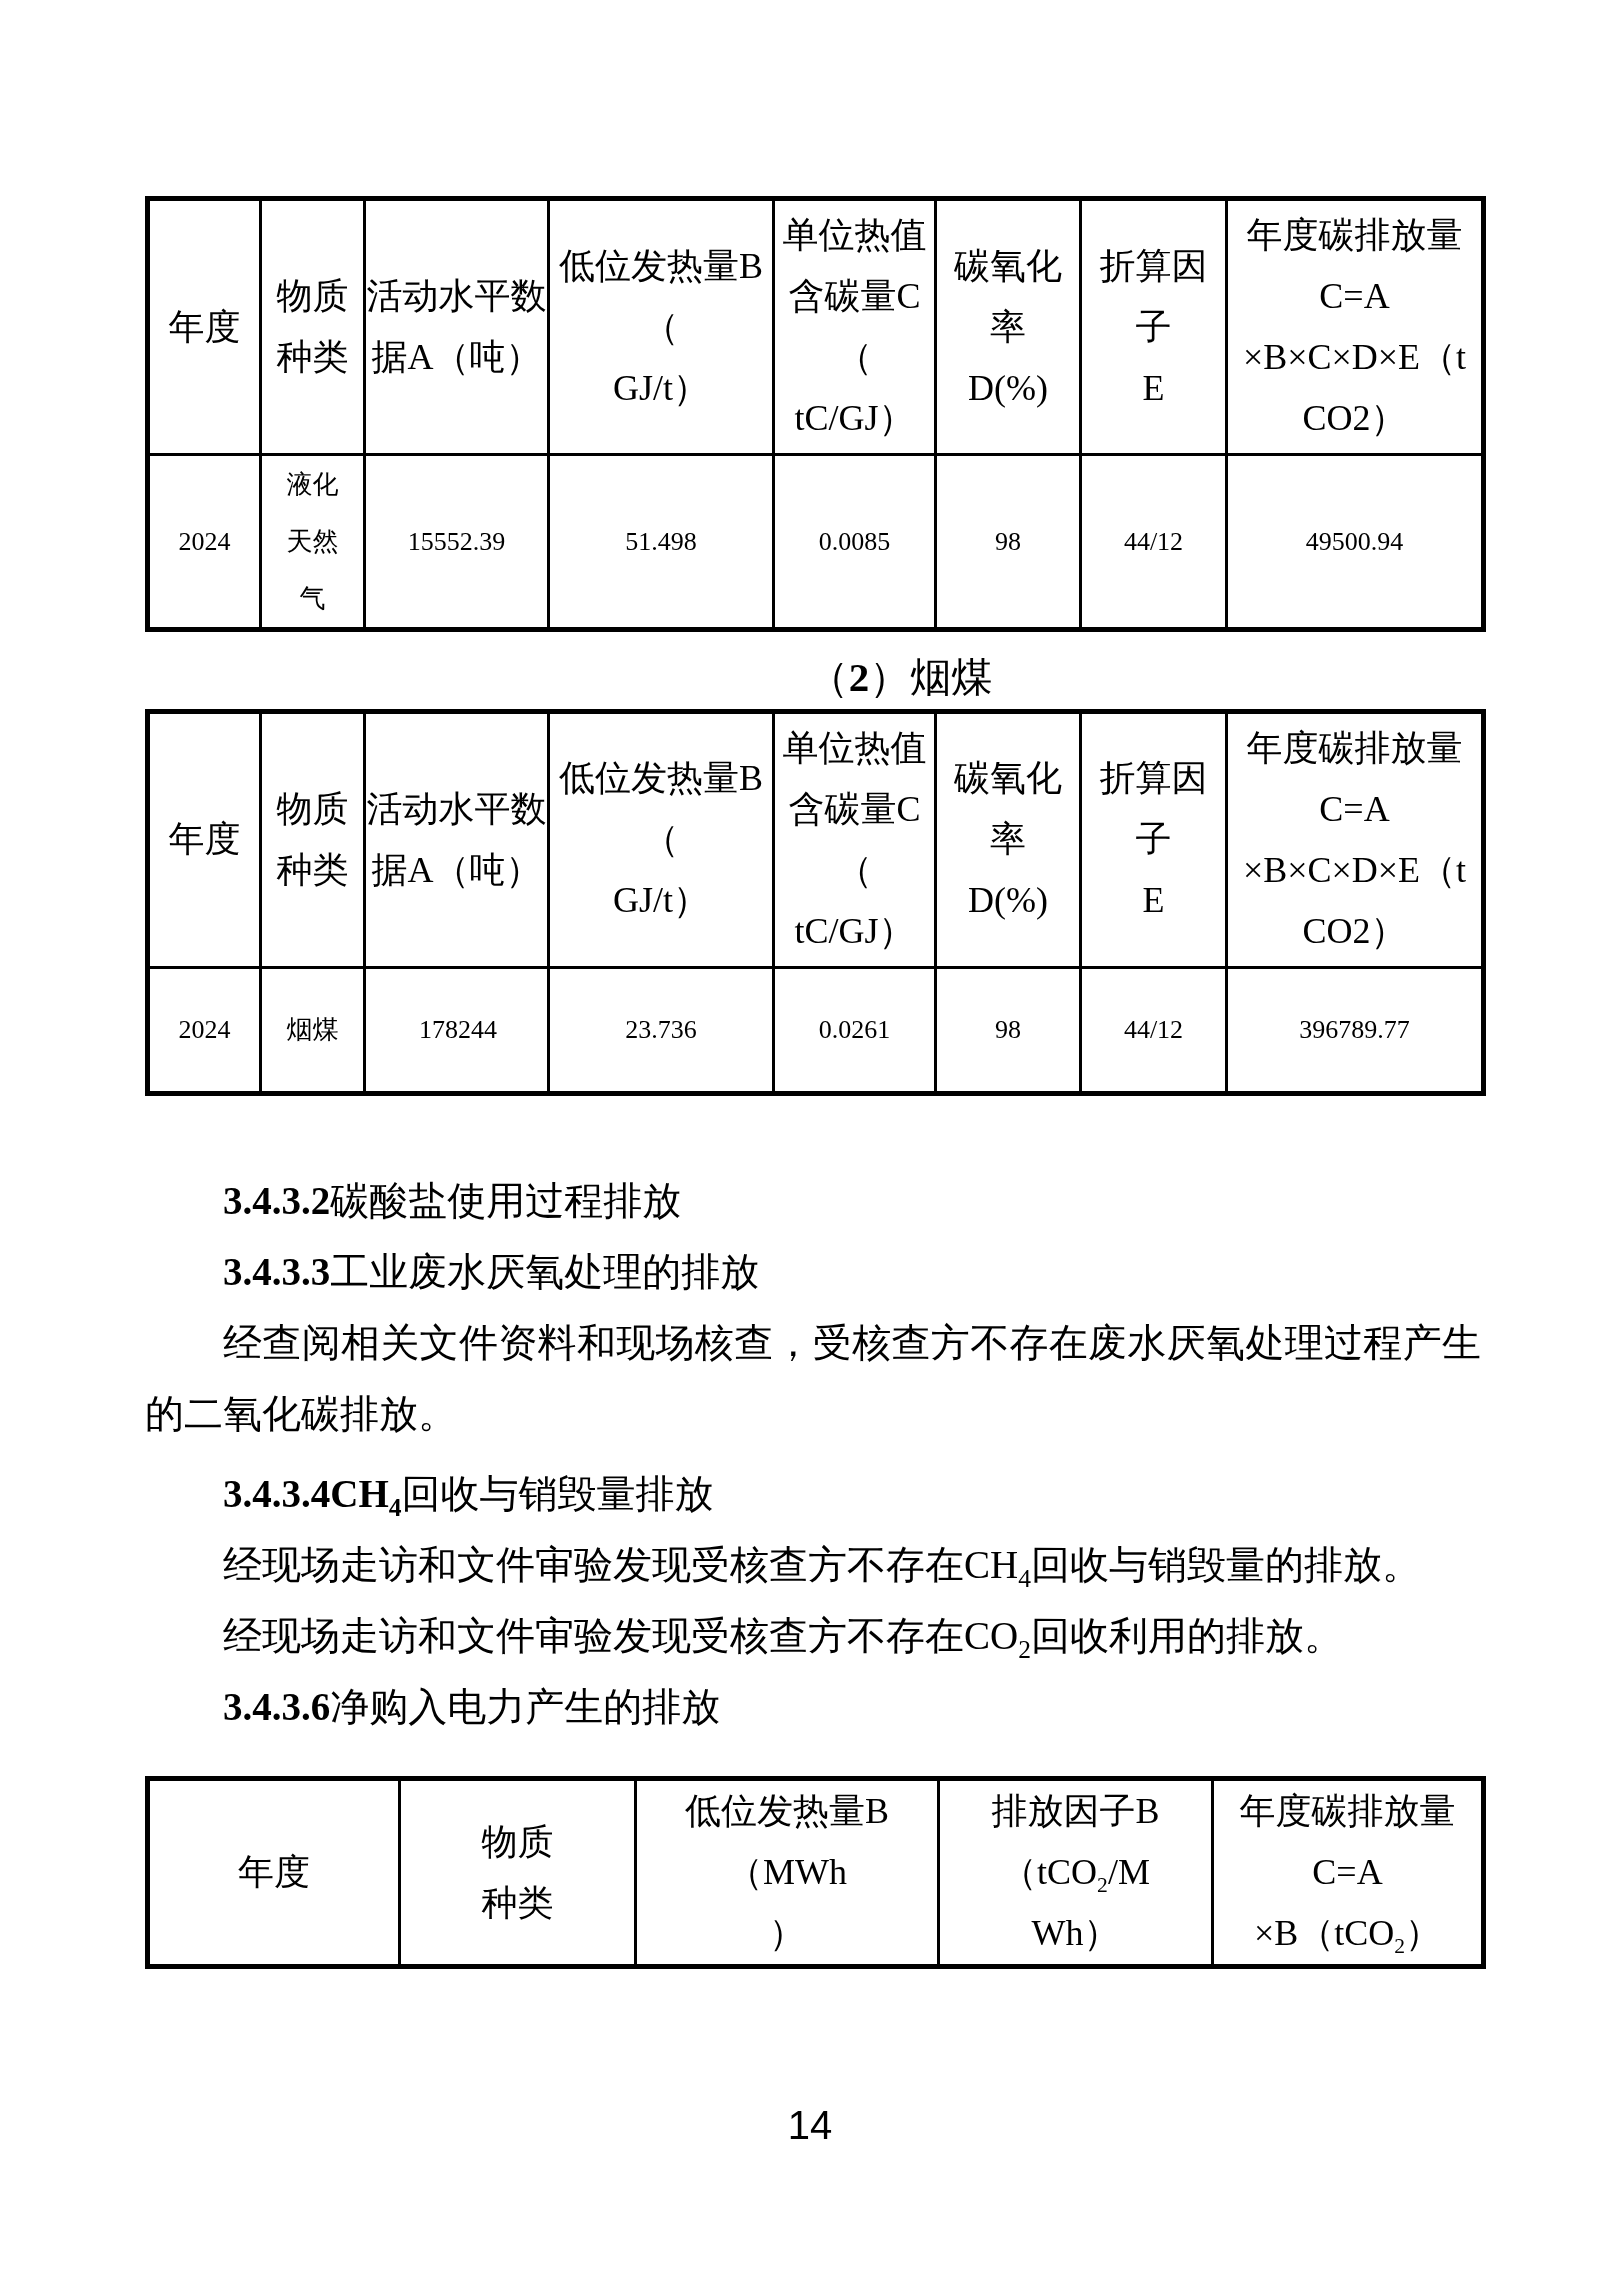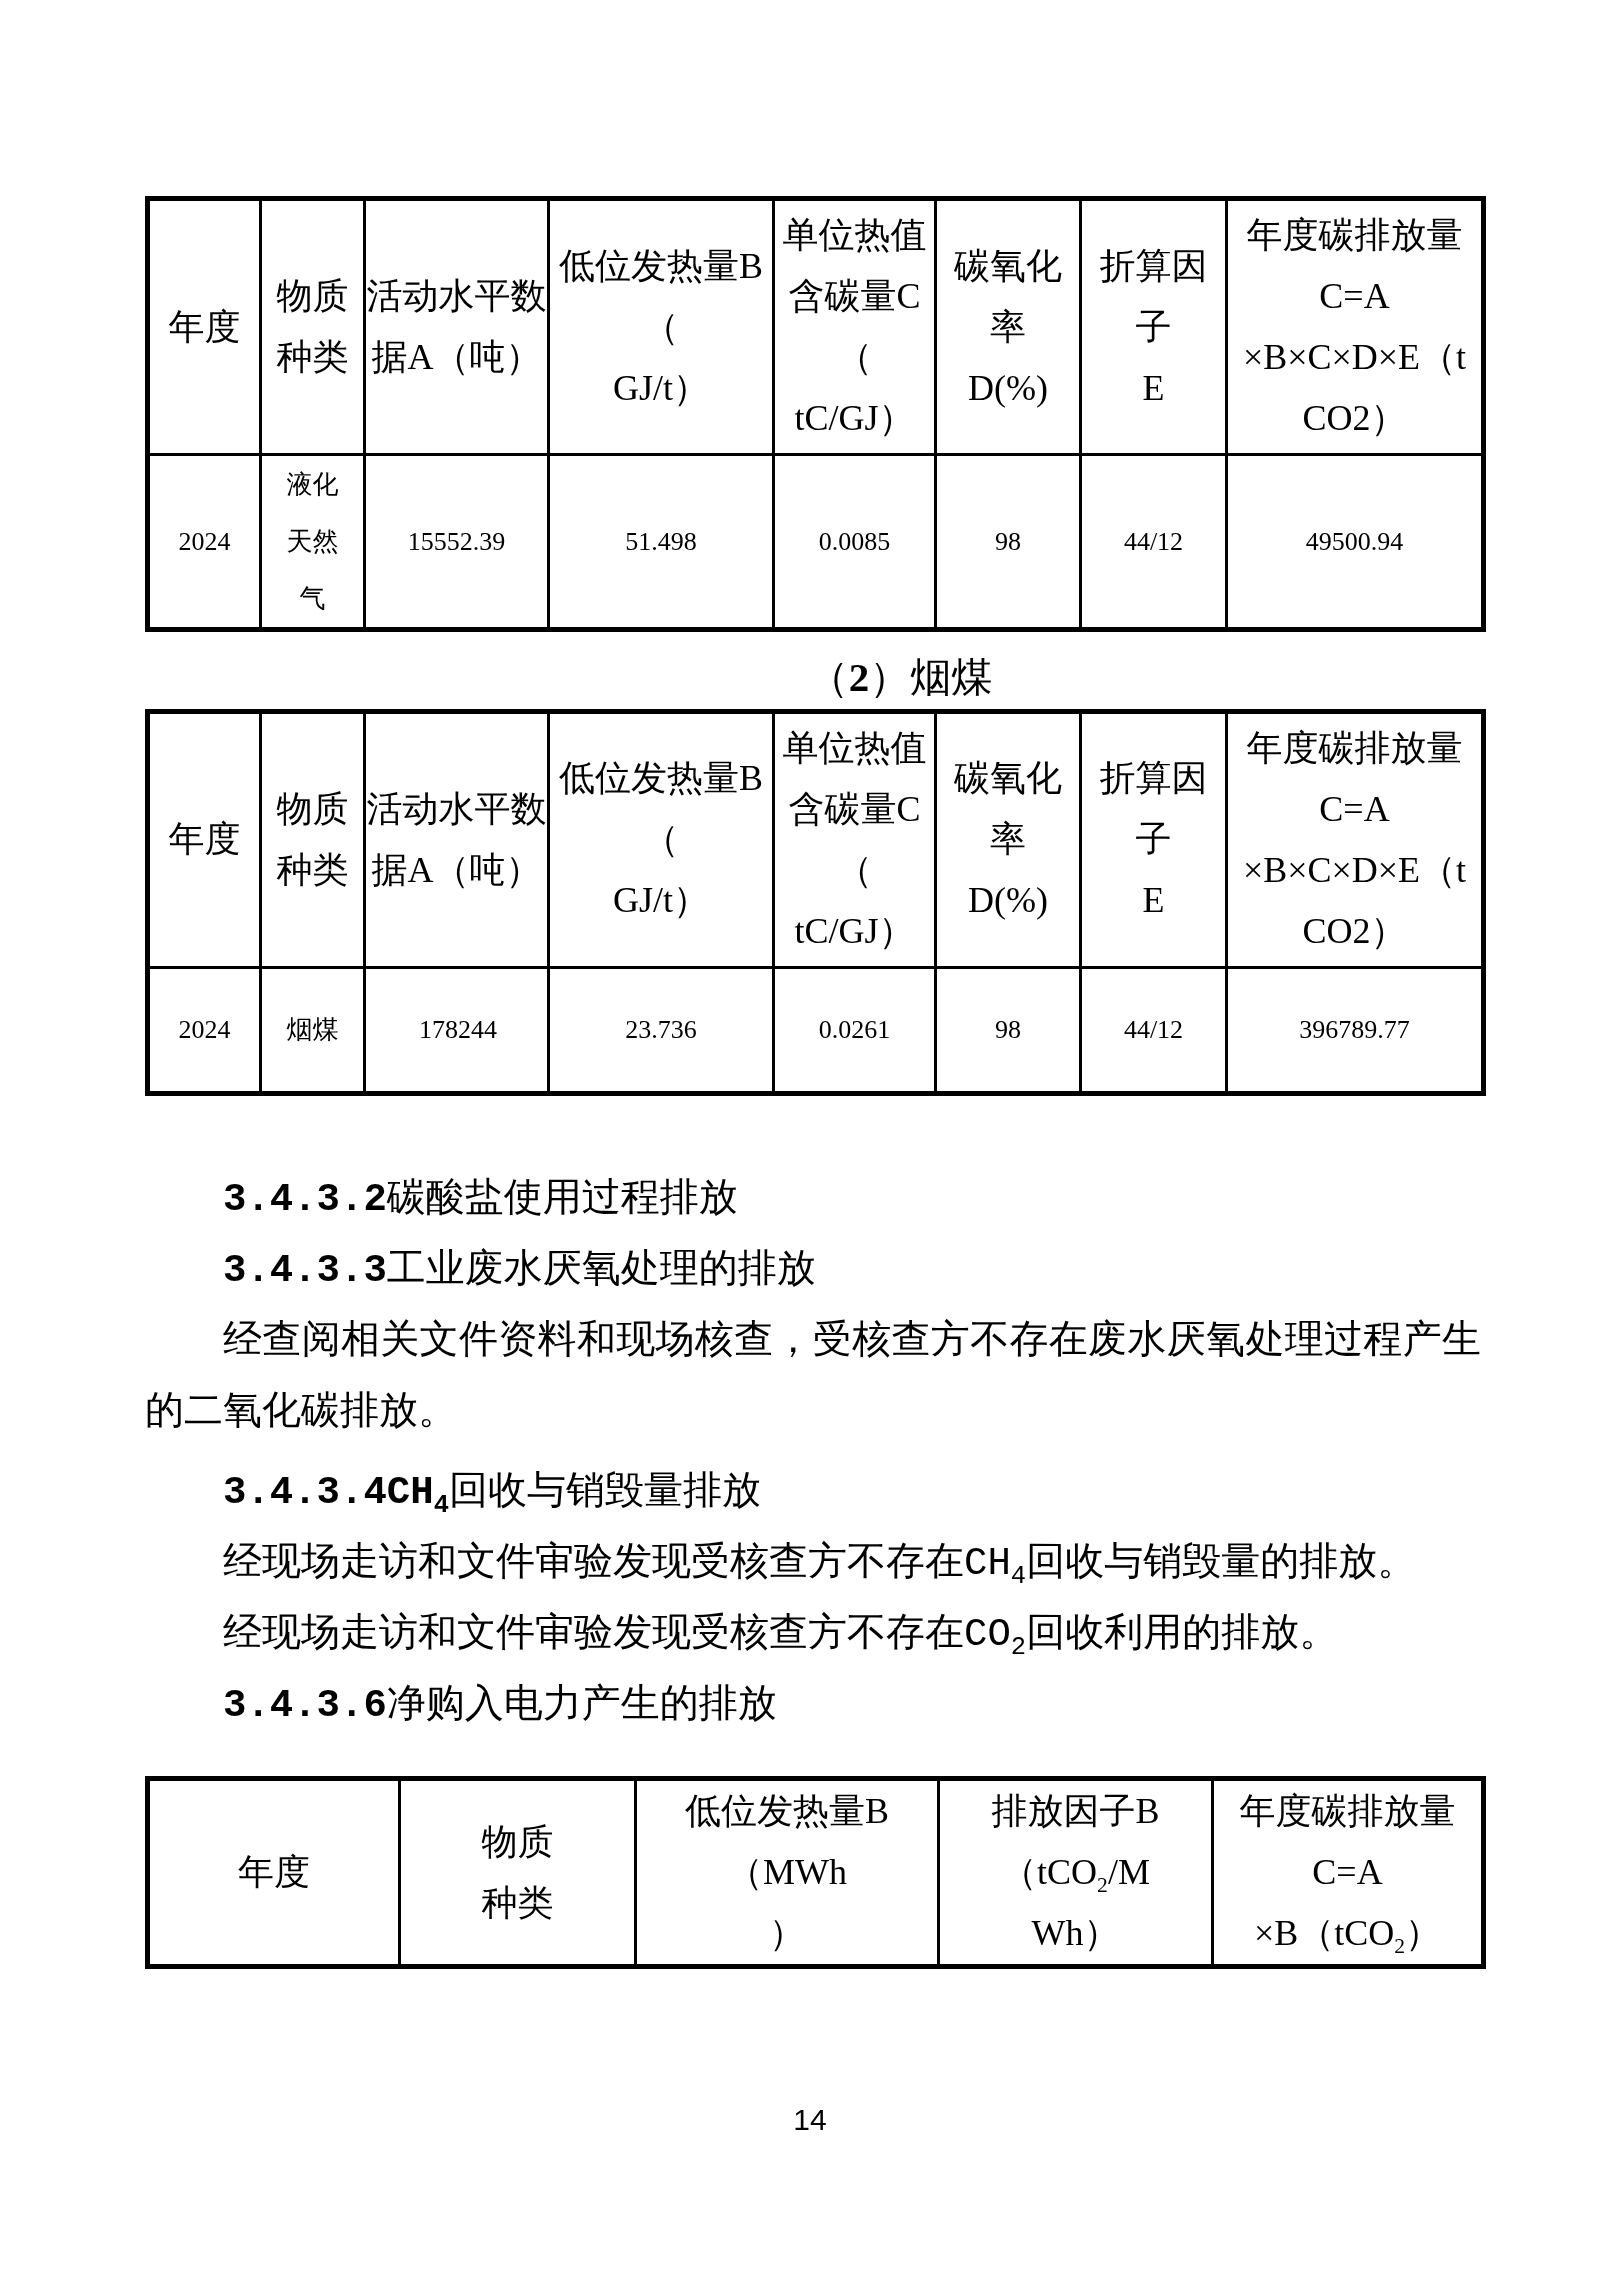--- a/index.html
+++ b/index.html
@@ -13,29 +13,29 @@
   td{border:3.9px solid #000;text-align:center;vertical-align:middle;padding:0;
      font-size:36px;line-height:61px;white-space:pre-line;}
   .fuel-table td.hd{height:252px;}
   .fuel-table td.dt{height:122px;font-size:26px;line-height:57px;}
   .power-table td.hd{height:132px;}
   td.al{text-align:center;padding-left:2.9px;}
   sub{font-size:21.6px;vertical-align:sub;line-height:0;}
   .txt sub{font-size:25.5px;}
   .caption{font-size:41px;line-height:63px;margin:13.7px 0 0 0;padding-left:174px;text-align:center;}
   .caption .bnum{font-weight:bold;}
-  .txt{font-size:39px;line-height:71px;margin:0;text-align:justify;text-indent:2em;font-family:Liberation Mono, monospace;}
+  .txt{font-size:39px;line-height:71px;margin:0;text-align:justify;text-indent:2em;}
   .sec-num{font-weight:bold;}
   .sec-h{margin:0;}
   .sec-h.gap{margin-top:9.8px;}
   .first-sec{margin-top:69px;}
   .power-table{margin-top:34px;}
   .page-num{
     position:absolute;left:0;top:2103px;width:1620px;text-align:center;
-    font-family:"Liberation Sans","DejaVu Sans",sans-serif;font-size:30px;
+    font-family:"Liberation Sans","DejaVu Sans",sans-serif;font-size:40px;
   }
 </style>
 </head>
 <body>
 
 <div class="content">
 
   <table class="fuel-table">
     <colgroup>
       <col style="width:113px">

